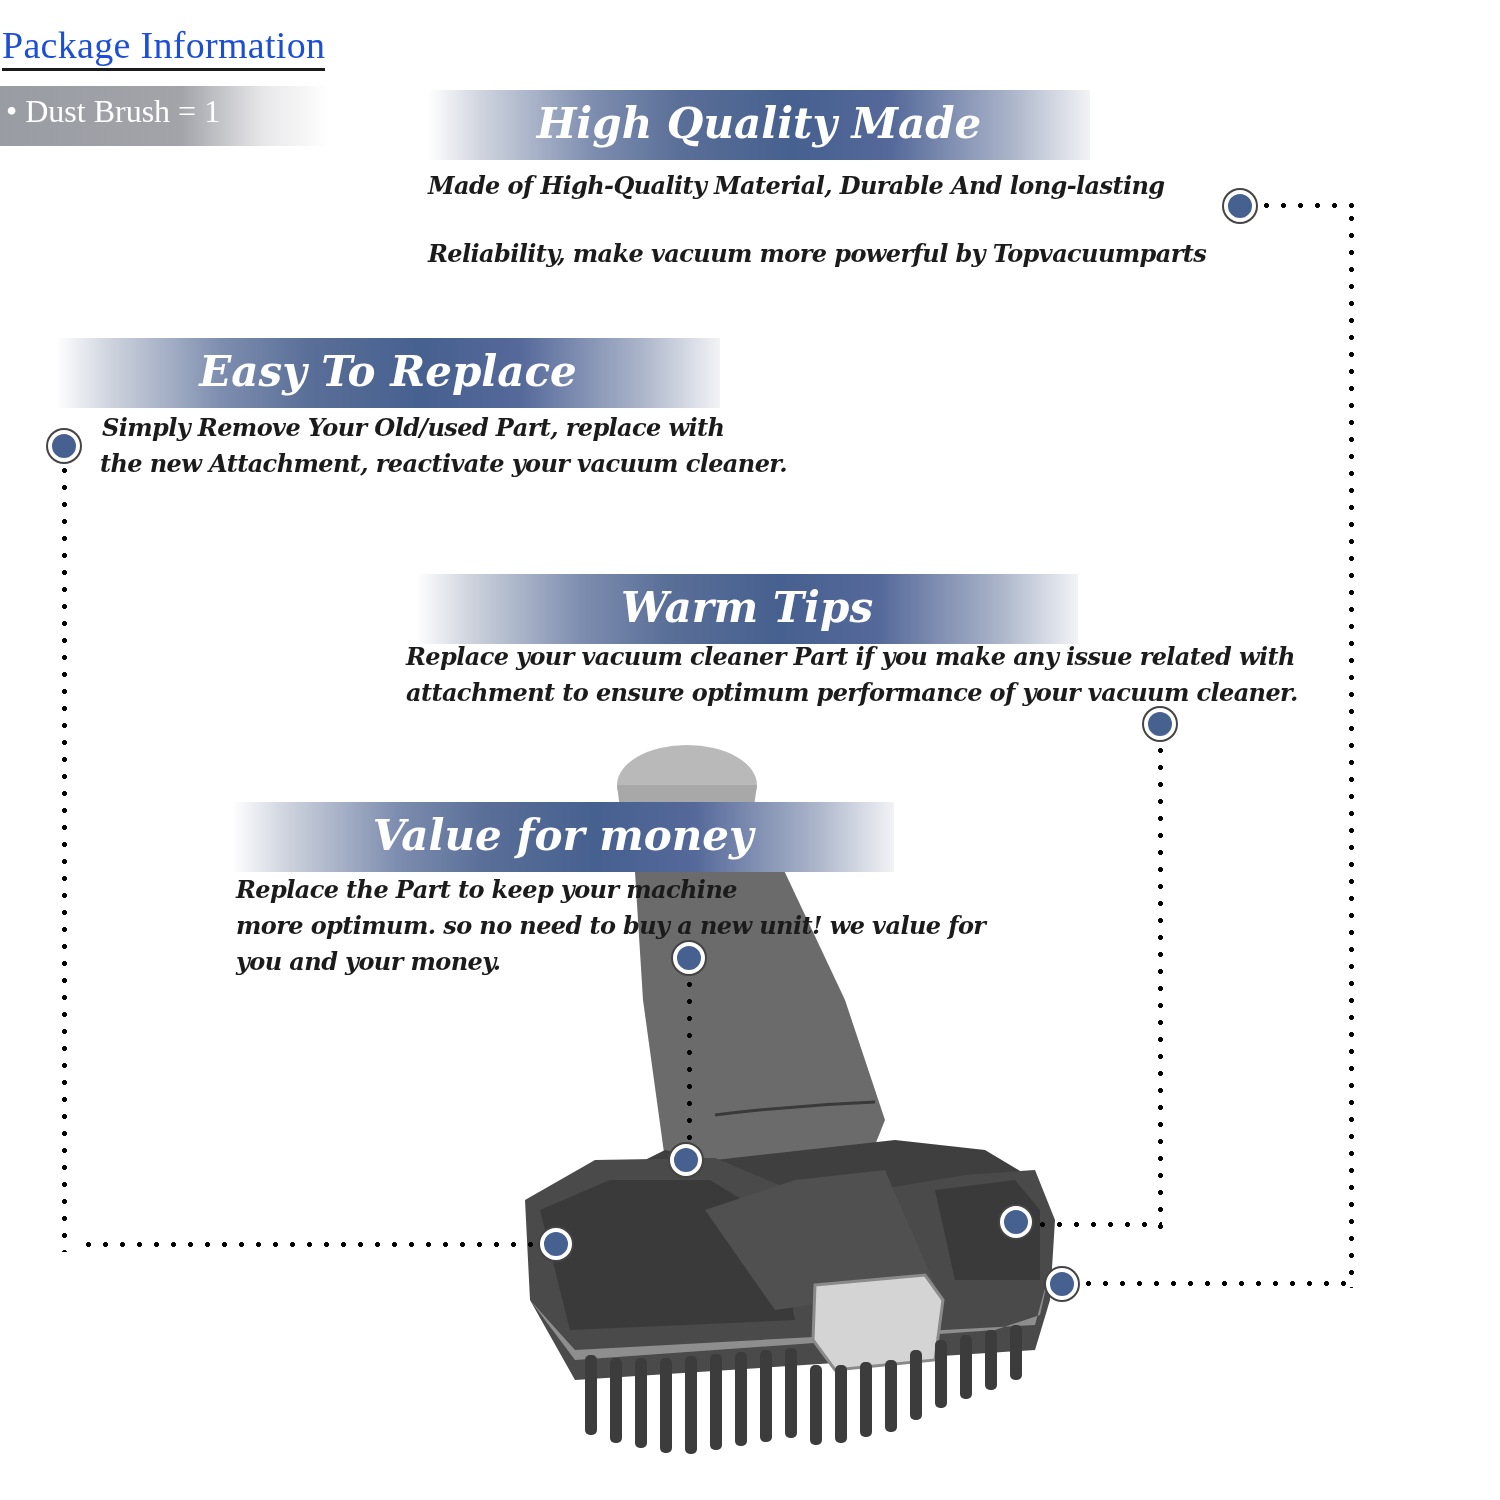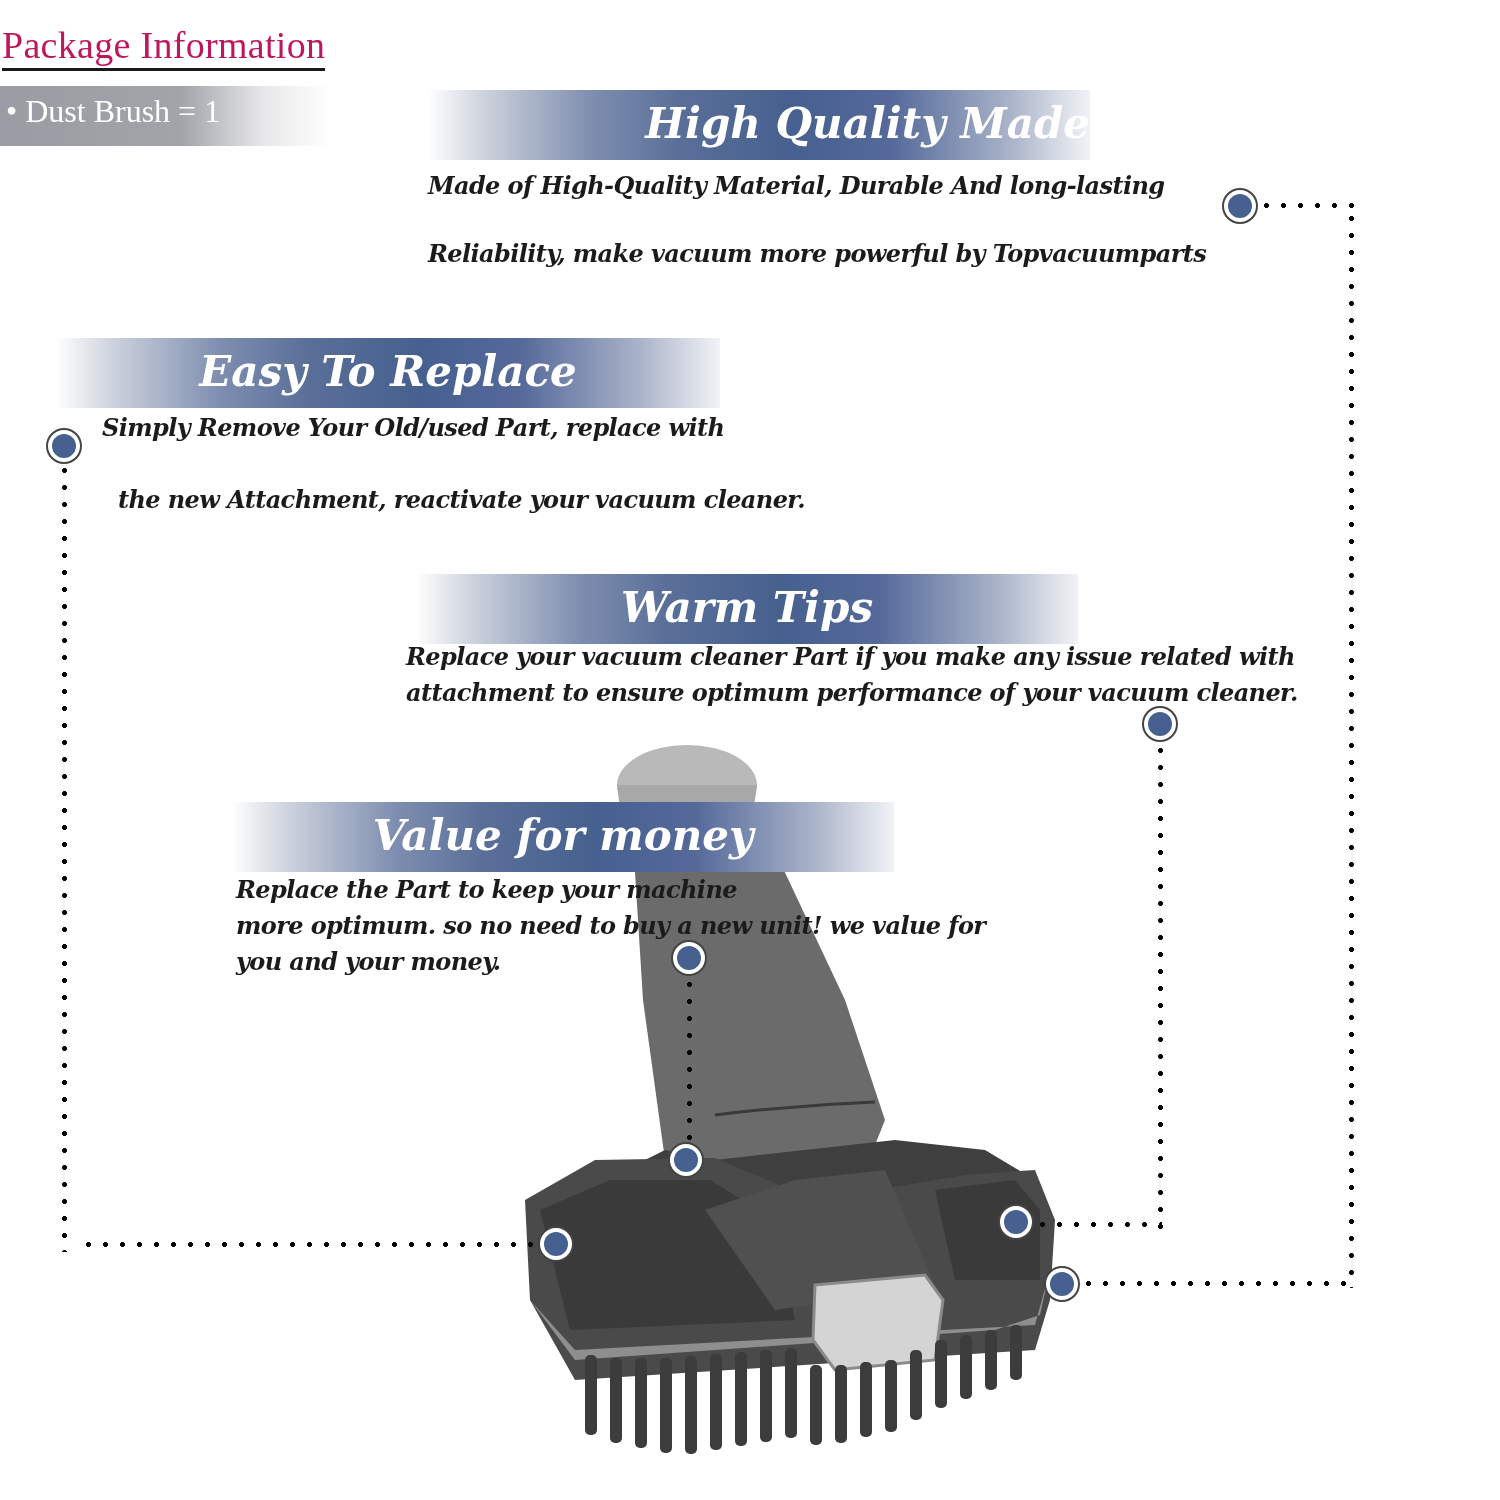--- a/index.html
+++ b/index.html
@@ -1,18 +1,18 @@
 <!DOCTYPE html>
 <html><head>
 <meta charset="utf-8">
 <style>
   html, body { margin:0; padding:0; background:#ffffff; }
   body { width:1500px; height:1500px; position:relative; overflow:hidden; font-family:"DejaVu Serif", serif; }
   .abs { position:absolute; }
-  .pkg-title { left:2px; top:22px; font-family:"Liberation Serif", serif; font-size:38px; color:#be185d; border-bottom:3px solid #1a1a1a; padding-bottom:0; line-height:46px; letter-spacing:0.3px; }
+  .pkg-title { left:2px; top:22px; font-family:"Liberation Serif", serif; font-size:38px; color:#1d4ed8; border-bottom:3px solid #1a1a1a; padding-bottom:0; line-height:46px; letter-spacing:0.3px; }
   .pkg-item { left:0; top:86px; width:330px; height:60px; background:linear-gradient(90deg,#9a9ca3 0%,#a2a4aa 55%,#e8e8ea 80%,#ffffff 100%); color:#ffffff; font-family:"Liberation Serif", serif; font-size:32px; line-height:50px; padding-left:6px; box-sizing:border-box; }
   .banner { height:70px; background:linear-gradient(90deg,rgba(255,255,255,0) 0%,#cfd4de 8%,#7d8daf 25%,#5a6f98 38%,#46608f 55%,#55699a 70%,#aab4c9 88%,#f2f3f6 100%); color:#ffffff; font-family:"DejaVu Serif", serif; font-style:italic; font-weight:bold; font-size:42px; line-height:68px; text-align:center; box-sizing:border-box; }
   .desc { font-family:"DejaVu Serif", serif; font-style:italic; font-weight:bold; color:#1b1b1b; font-size:24px; line-height:36px; letter-spacing:-0.6px; white-space:nowrap; }
   .marker { width:24px; height:24px; border-radius:50%; background:#46608f; border:4px solid #ffffff; box-shadow:0 0 0 2px #444; box-sizing:content-box; transform:translate(-50%,-50%); }
   .dots-h { height:5px; background-image:radial-gradient(circle,#000 2.2px,transparent 2.6px); background-size:17px 5px; background-repeat:repeat-x; }
   .dots-v { width:5px; background-image:radial-gradient(circle,#000 2.2px,transparent 2.6px); background-size:5px 17px; background-repeat:repeat-y; }
   .product { left:515px; top:740px; width:560px; height:730px; }
 </style>
 </head>
 <body>
@@ -55,27 +55,27 @@
     <rect x="345" y="622" width="12" height="75" rx="5"></rect>
     <rect x="370" y="620" width="12" height="72" rx="5"></rect>
     <rect x="395" y="610" width="12" height="70" rx="5"></rect>
     <rect x="420" y="600" width="12" height="68" rx="5"></rect>
     <rect x="445" y="595" width="12" height="64" rx="5"></rect>
     <rect x="470" y="590" width="12" height="60" rx="5"></rect>
     <rect x="495" y="585" width="12" height="55" rx="5"></rect>
   </g>
 </svg>
 
-<div class="abs banner" style="left:428px;top:90px;width:662px;text-align:right;">High Quality Made</div>
+<div class="abs banner" style="left:428px;top:90px;width:662px;">High Quality Made</div>
 <div class="abs desc" style="left:428px;top:168px;">Made of  High-Quality Material, Durable And long-lasting</div>
 <div class="abs desc" style="left:428px;top:204px;margin-top:32px;">Reliability, make vacuum more powerful by Topvacuumparts</div>
 
 <div class="abs banner" style="left:56px;top:338px;width:664px;">Easy To Replace</div>
 <div class="abs desc" style="left:102px;top:410px;text-align:right;">Simply Remove Your Old/used Part, replace with</div>
-<div class="abs desc" style="left:118px;top:446px;margin-top:36px;">the new Attachment, reactivate your vacuum cleaner.</div>
+<div class="abs desc" style="left:100px;top:446px;">the new Attachment, reactivate your vacuum cleaner.</div>
 
 <div class="abs banner" style="left:416px;top:562px;width:662px;margin-top:12px;">Warm Tips</div>
 <div class="abs desc" style="left:406px;top:639px;">Replace your vacuum cleaner Part if you make any issue related with</div>
 <div class="abs desc" style="left:406px;top:675px;"> attachment to ensure optimum performance of your vacuum cleaner.</div>
 
 <div class="abs banner" style="left:232px;top:802px;width:662px;">Value for money</div>
 <div class="abs desc" style="left:236px;top:872px;">Replace the Part to keep your machine</div>
 <div class="abs desc" style="left:236px;top:908px;">more optimum. so no need to buy a new unit! we value for</div>
 <div class="abs desc" style="left:236px;top:944px;">you and your money.</div>
 

